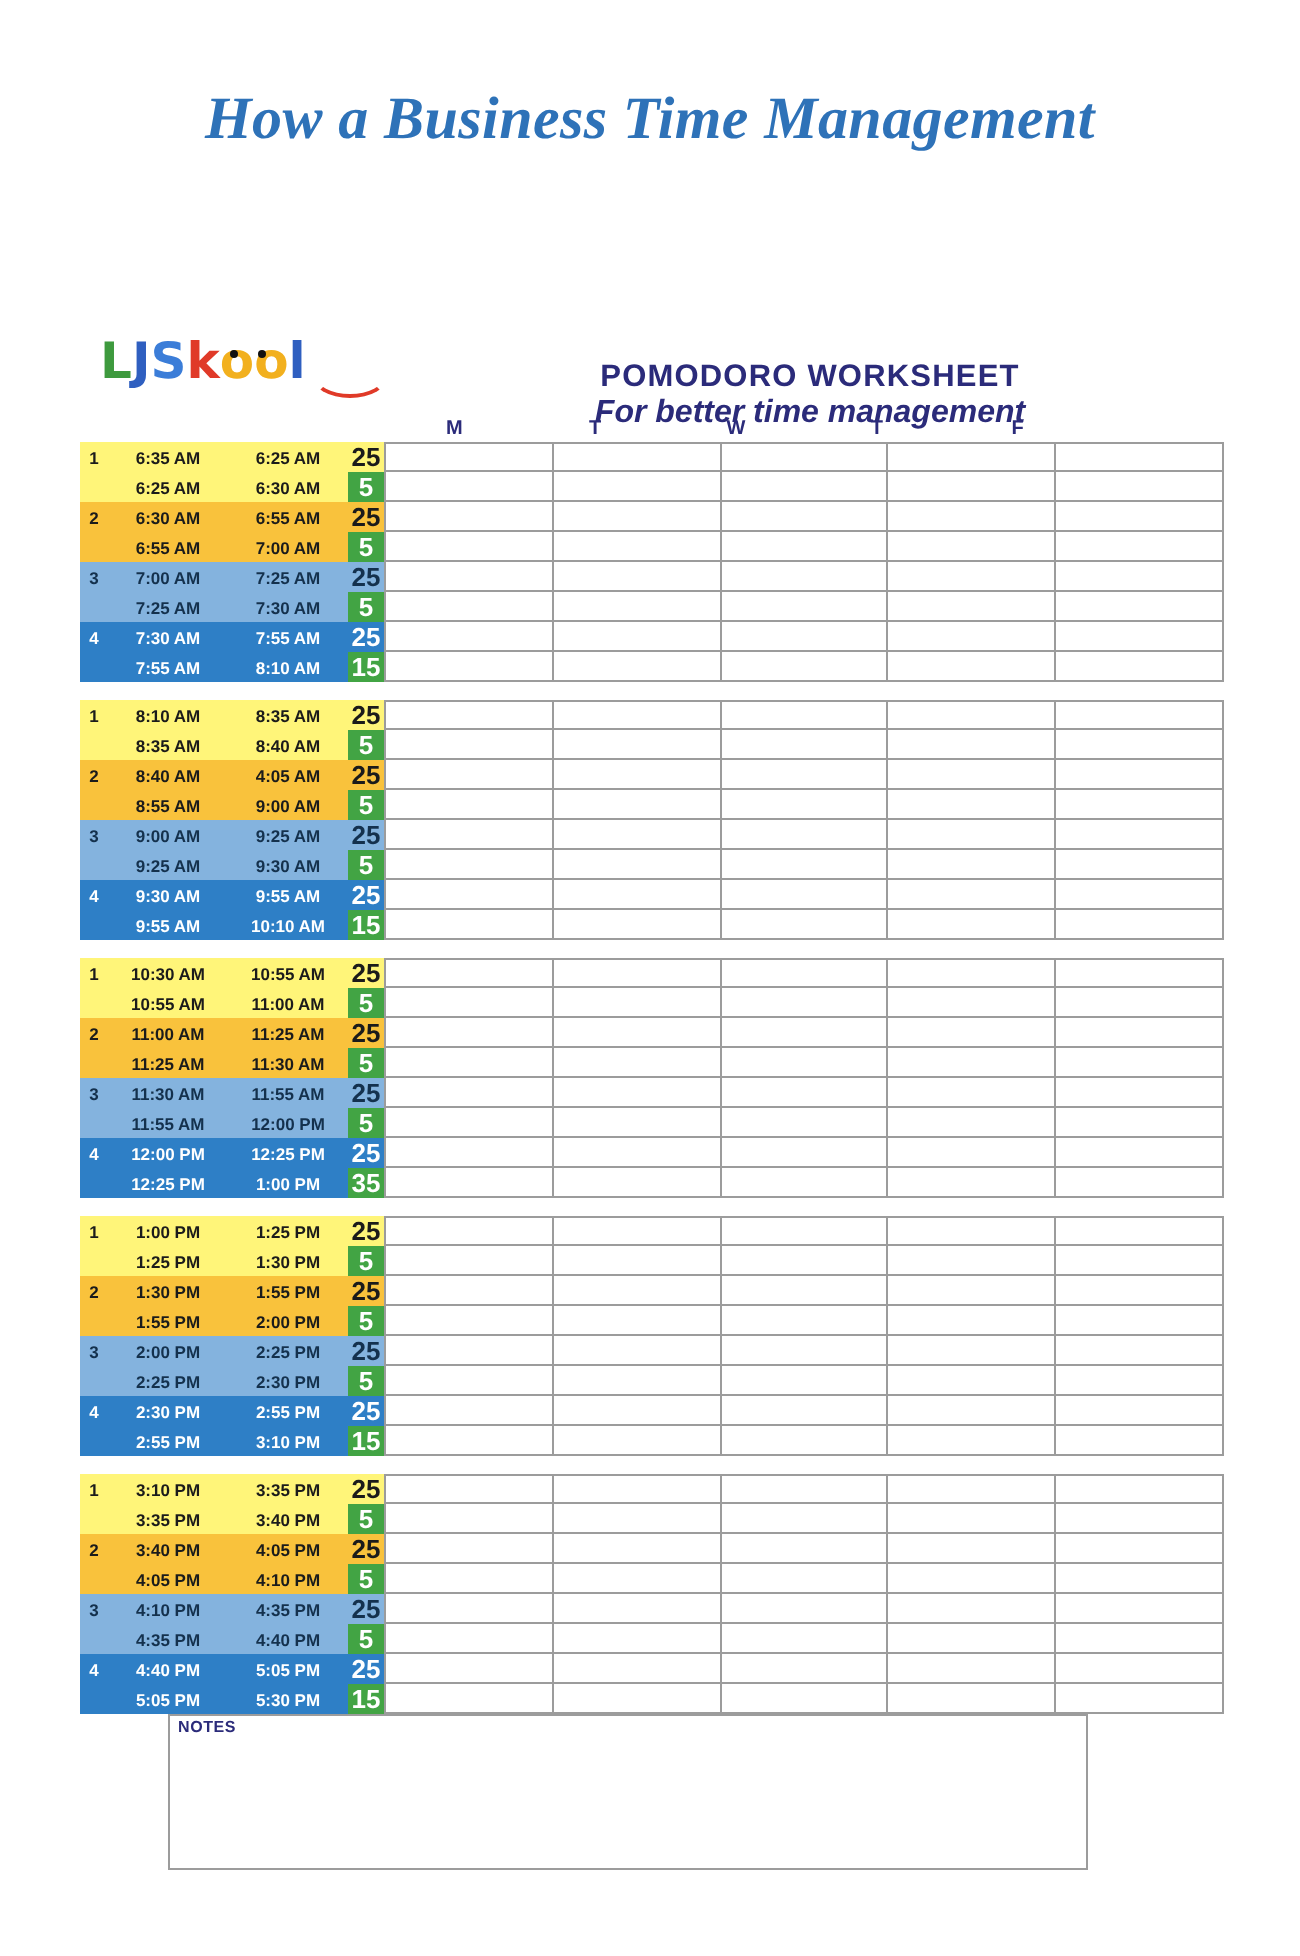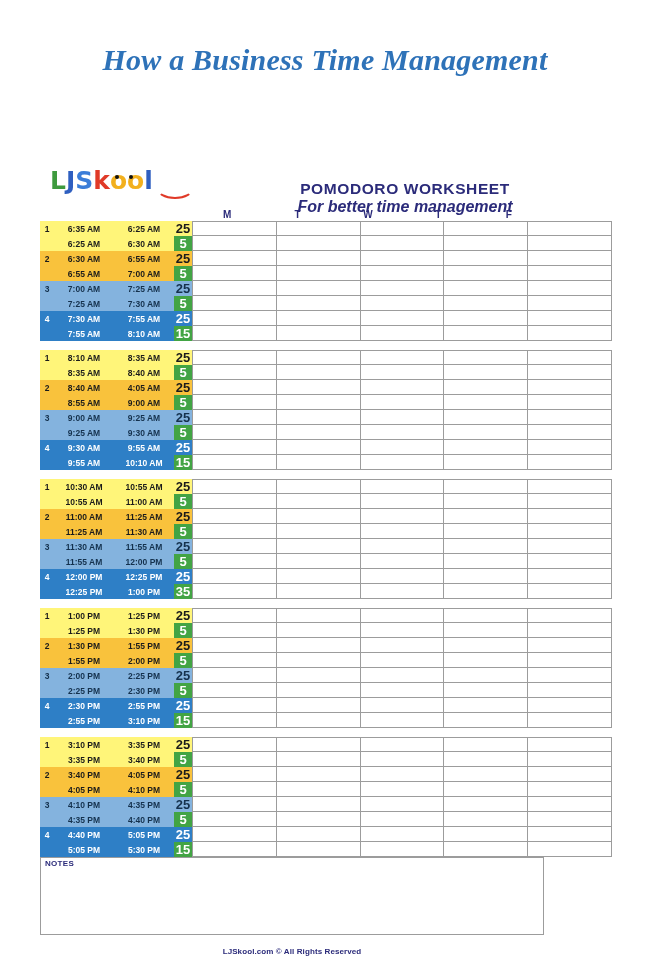--- a/index.html
+++ b/index.html
@@ -191,20 +191,21 @@
   .c4 .t-start, .c4 .t-end, .c4 .dur.work, .c4 .num-cell { background: #2E7FC6; color: #ffffff; }
 
   
   .notes {
     border: 1px solid #9c9c9c;
     height: 78px;
     box-sizing: border-box;
     margin-top: 0px;
     background: #ffffff;
     position: relative;
+    margin-left: 44px;
   }
   .notes-label {
     font-size: 8px;
     font-weight: bold;
     color: #2B2B7A;
     padding: 1px 0 0 4px;
     letter-spacing: 0.3px;
   }
 
   .footer {
@@ -700,14 +701,13 @@
           <div class="daycell"></div>
           <div class="daycell"></div>
         </div>
       </div>
     </div>
 
   <div class="notes">
     <div class="notes-label">NOTES</div>
   </div>
 
-  <div class="footer">LJSkool.com © All Rights Reserved</div>
 </div>
 
 </body></html>

